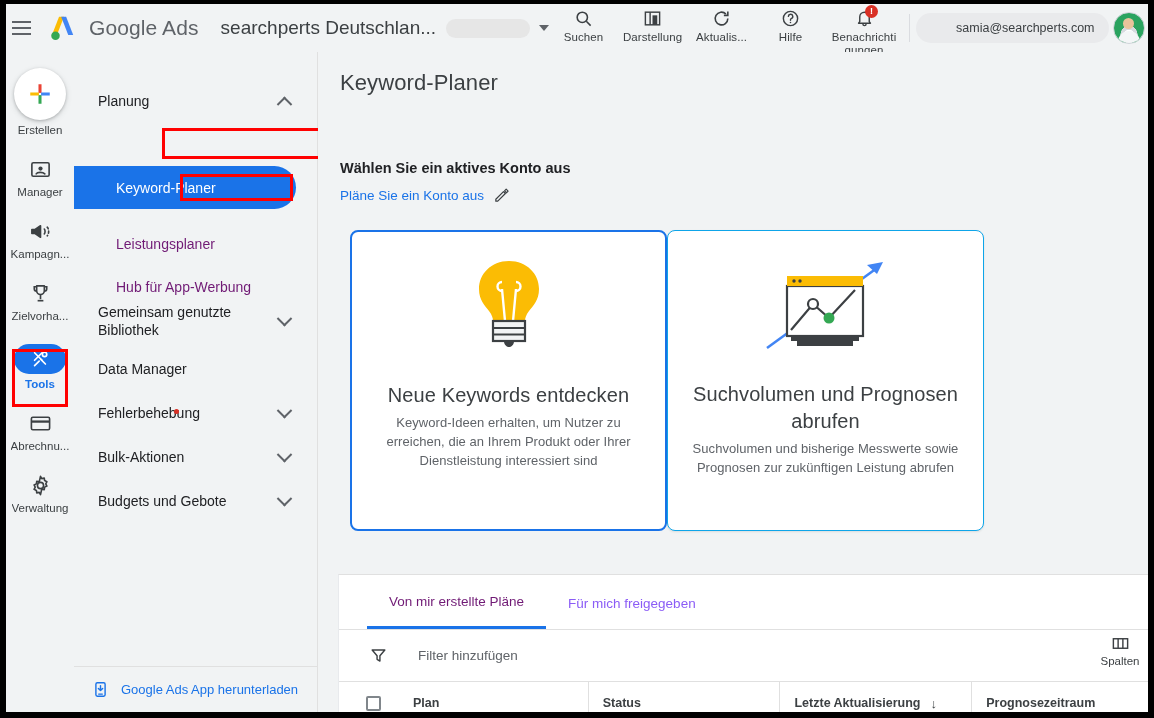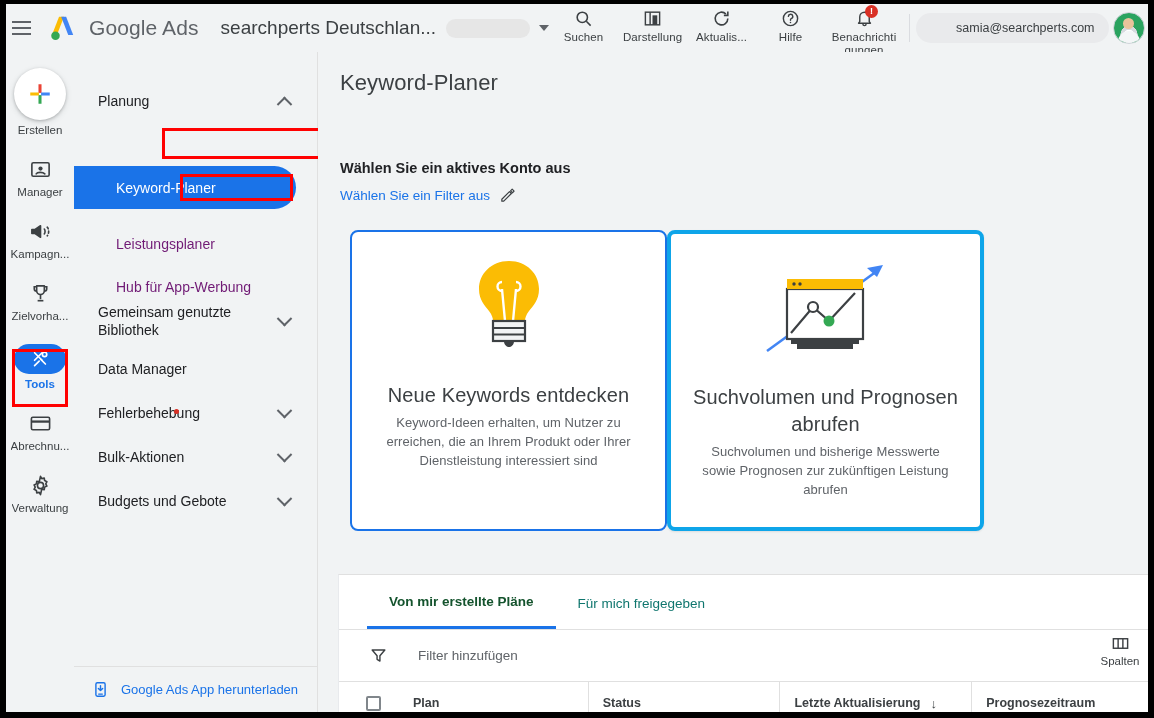--- a/index.html
+++ b/index.html
@@ -206,43 +206,43 @@
   }
   #acct-link { font-size: 13.5px; color: #1a73e8; }
 
   #cards { position: absolute; left: 32px; top: 178px; display: flex; }
   .card {
     width: 317px; height: 301px; background: #fff; border-radius: 8px;
     display: flex; flex-direction: column; align-items: center;
     cursor: pointer; position: relative;
   }
   #card-discover { border: 2px solid #1a73e8; }
-  #card-forecast { border: 4px solid #0ea5e9; box-shadow: 0 1px 2px rgba(60,64,67,.12); }
+  #card-forecast { border: 1px solid #0ea5e9; box-shadow: 0 1px 2px rgba(60,64,67,.12); }
   .card-art { height: 150px; display: flex; align-items: center; justify-content: center; width: 100%; }
   .card-title {
     font-size: 20px; color: #3c4043; text-align: center;
     line-height: 27px; padding: 0 14px; letter-spacing: .1px;
   }
   .card-desc {
     font-size: 13px; color: #5f6368; text-align: center;
     line-height: 19px; padding: 4px 22px 0; letter-spacing: .05px;
   }
 
   
   #panel {
     position: absolute; left: 20px; top: 522px;
     width: 810px; height: 138px; background: #fff;
     border-top: 1px solid #e0e0e0; border-left: 1px solid #e8eaed;
   }
   #tabs { display: flex; height: 54px; align-items: flex-end; padding-left: 28px; }
   .tab {
     height: 52px; display: flex; align-items: center; padding: 0 22px;
-    font-size: 13.5px; color: #0f766e; cursor: pointer; white-space: nowrap;
-  }
-  .tab.active { color: #14532d; font-weight: bold; border-bottom: 3px solid #1a73e8; }
+    font-size: 13.5px; color: #8b5cf6; cursor: pointer; white-space: nowrap;
+  }
+  .tab.active { color: #701a75; font-weight: normal; border-bottom: 3px solid #1a73e8; }
   #tab-underline { border-bottom: 1px solid #e0e0e0; }
 
   #filter-bar {
     height: 52px; display: flex; align-items: center;
     border-bottom: 1px solid #e0e0e0; position: relative;
   }
   #filter-icon { margin-left: 30px; cursor: pointer; }
   #filter-label { font-size: 13.5px; color: #5f6368; margin-left: 30px; cursor: pointer; }
   #columns-btn {
     position: absolute; right: 2px; top: 4px; width: 52px;
@@ -501,21 +501,21 @@
     </div>
   </div>
 
   <div id="main">
 
     <div id="page-title">Keyword-Planer</div>
 
     <div id="acct-prompt">Wählen Sie ein aktives Konto aus</div>
 
     <div id="acct-link-row">
-      <span id="acct-link">Wählen Sie ein Filter aus</span>
+      <span id="acct-link">Pläne Sie ein Konto aus</span>
       <svg width="17" height="17" viewBox="0 0 24 24" style="margin-left:9px" fill="none" stroke="#3c4043" stroke-width="1.7">
         <path d="M4 17.3V20h2.7L17.5 9.2l-2.7-2.7z" stroke-linejoin="round"></path>
         <path d="M16.3 5.4l2.3-2.3 2.7 2.7-2.3 2.3z" stroke-linejoin="round"></path>
       </svg>
     </div>
 
     <div id="cards">
 
       <div class="card" id="card-discover">
         <div class="card-art">

